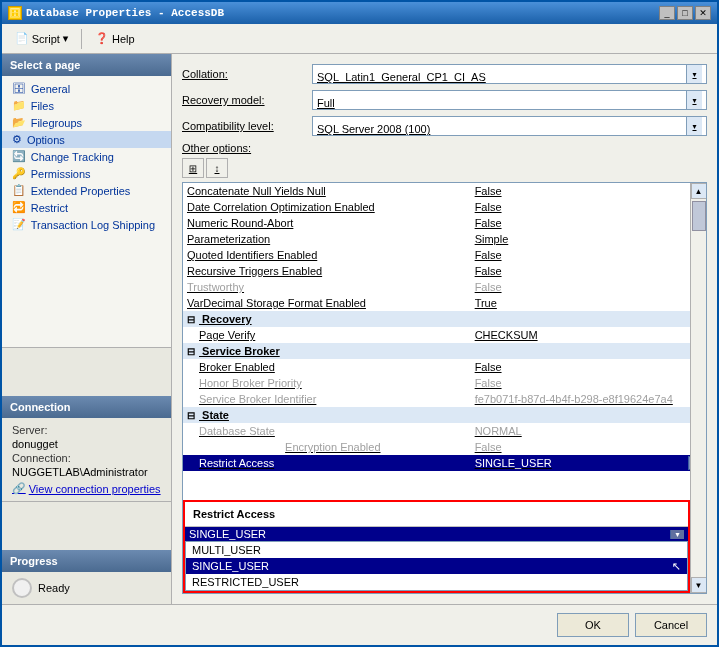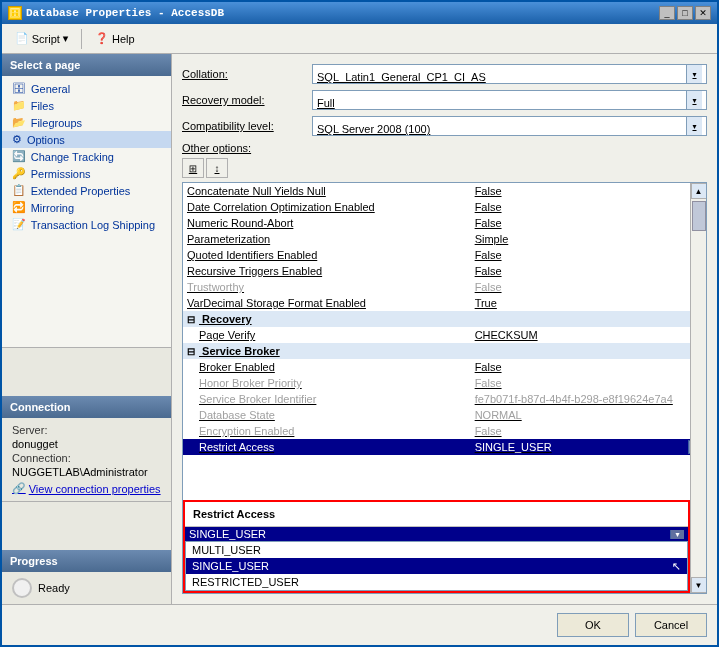--- a/index.html
+++ b/index.html
@@ -449,21 +449,21 @@
         <div class="sidebar-item">
           <span>🔑</span>
           <span>Permissions</span>
         </div>
         <div class="sidebar-item">
           <span>📋</span>
           <span>Extended Properties</span>
         </div>
         <div class="sidebar-item">
           <span>🔁</span>
-          <span>Mirroring</span>
+          <span>Restrict</span>
         </div>
         <div class="sidebar-item">
           <span>📝</span>
           <span>Transaction Log Shipping</span>
         </div>
       </div>
 
       <div class="connection-section">
         <div class="section-header">Connection</div>
         <div class="connection-content">
@@ -583,26 +583,29 @@
               <td>False</td>
             </tr>
             <tr class="greyed">
               <td style="padding-left:16px;">Honor Broker Priority</td>
               <td>False</td>
             </tr>
             <tr class="greyed">
               <td style="padding-left:16px;">Service Broker Identifier</td>
               <td>fe7b071f-b87d-4b4f-b298-e8f19624e7a4</td>
             </tr>
+            <tr class="section-row">
+              <td colspan="2"><span class="section-expand">⊟</span> State</td>
+            </tr>
             <tr class="greyed">
               <td style="padding-left:16px;">Database State</td>
               <td>NORMAL</td>
             </tr>
             <tr class="greyed">
-              <td style="padding-left:16px;">Encryption Enabled</td>
+              <td style="padding-left:16px;text-align:center;">Encryption Enabled</td>
               <td>False</td>
             </tr>
 
             <tr class="selected-row restrict-row" style="position:relative;">
               <td style="padding-left:16px;">Restrict Access</td>
               <td class="restrict-dropdown-cell" style="position:relative;">
                 <div style="display:flex;align-items:center;background:#00008b;color:white;">
                   <span style="flex:1;">SINGLE_USER</span>
                   <div style="width:14px;height:14px;background:#8090c0;border:1px solid #4060a0;display:flex;align-items:center;justify-content:center;font-size:8px;">▾</div>
                 </div>

